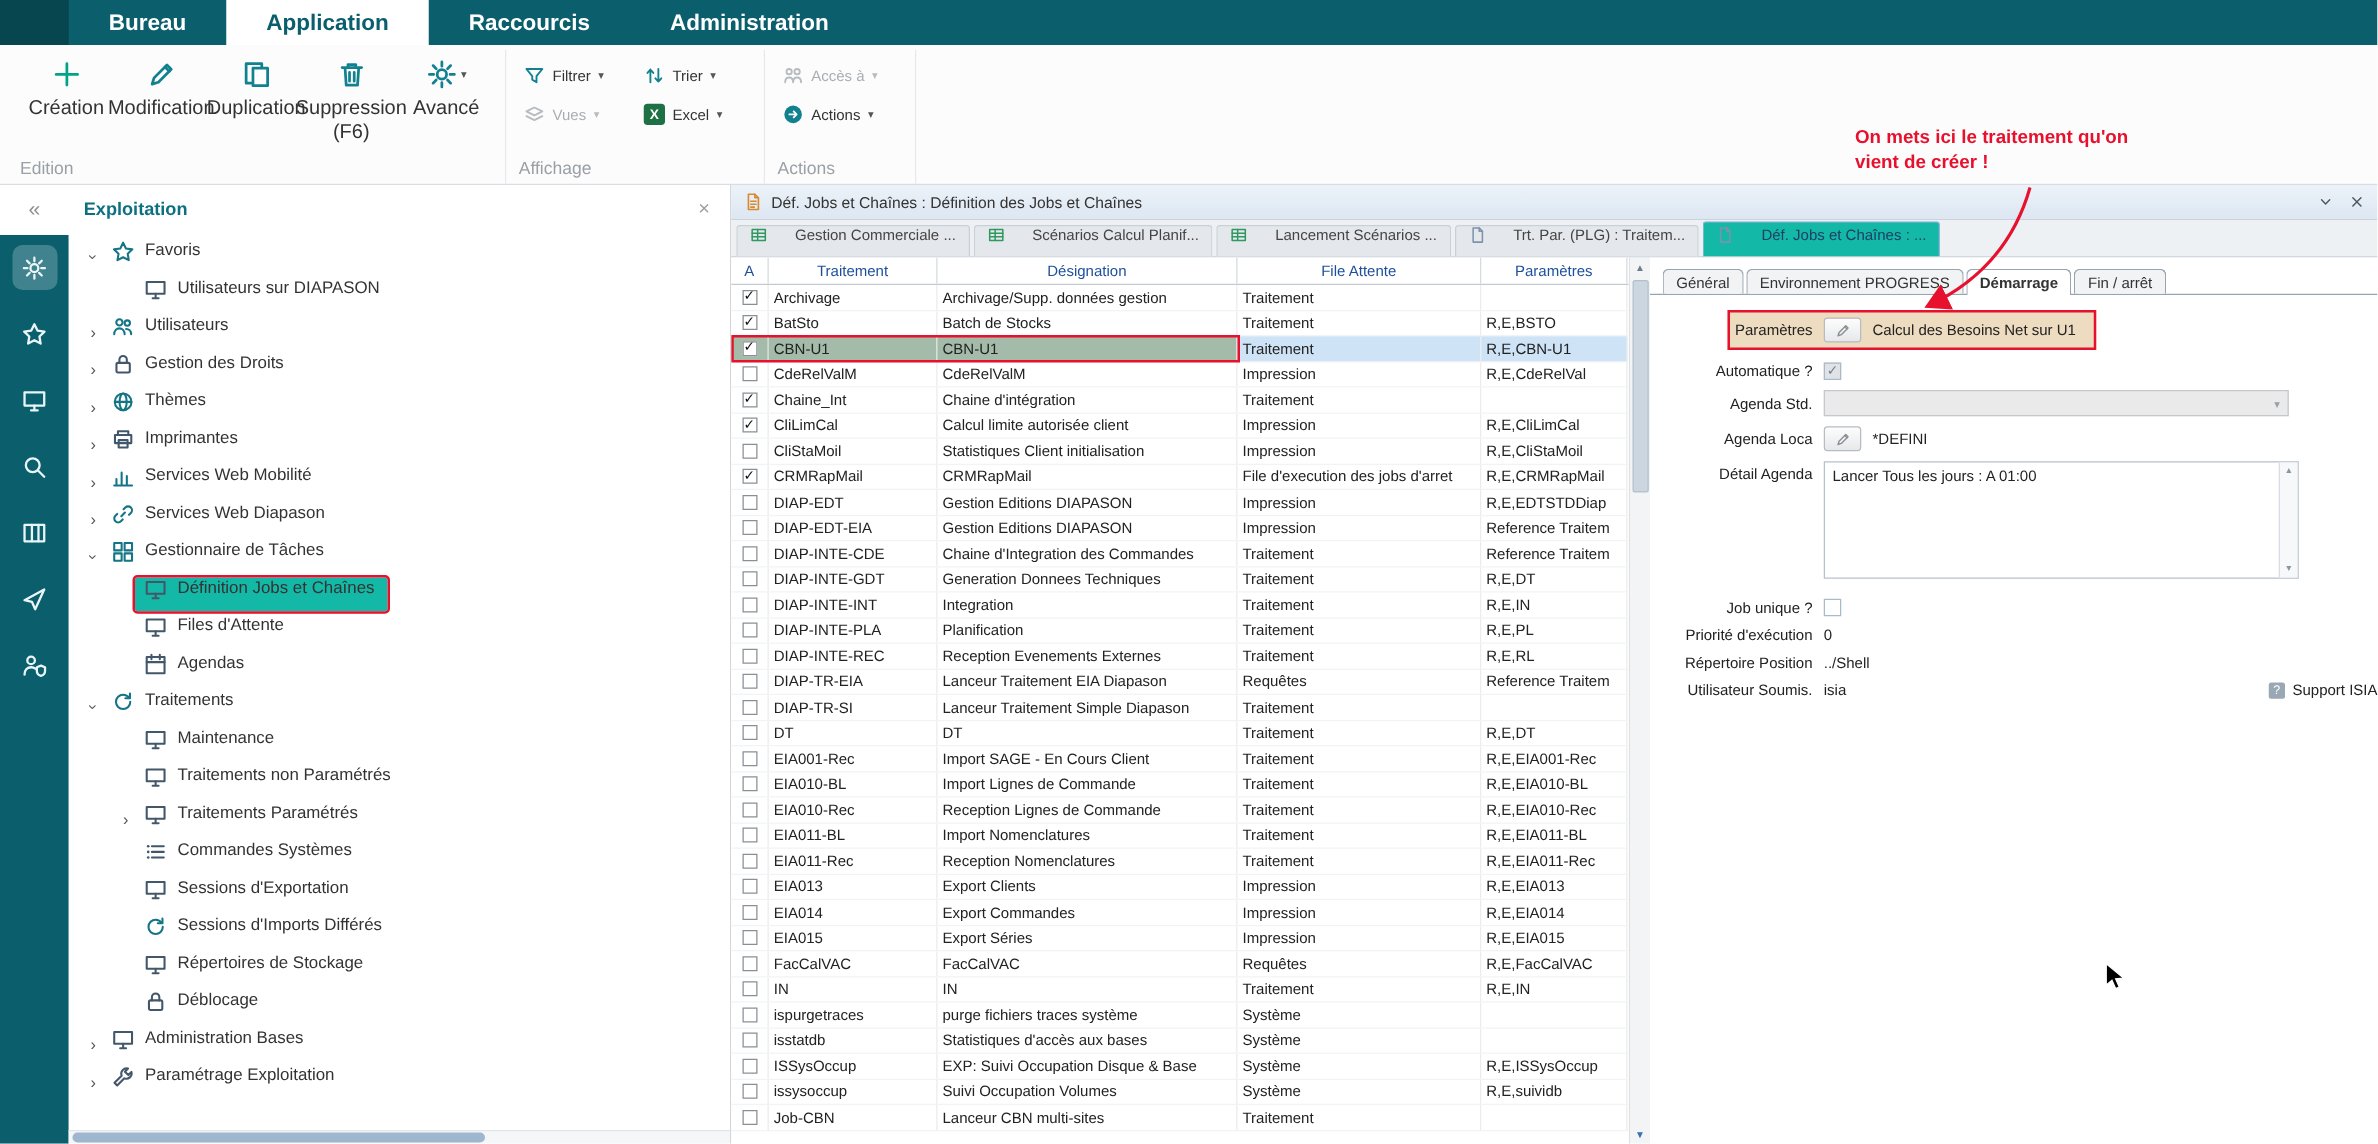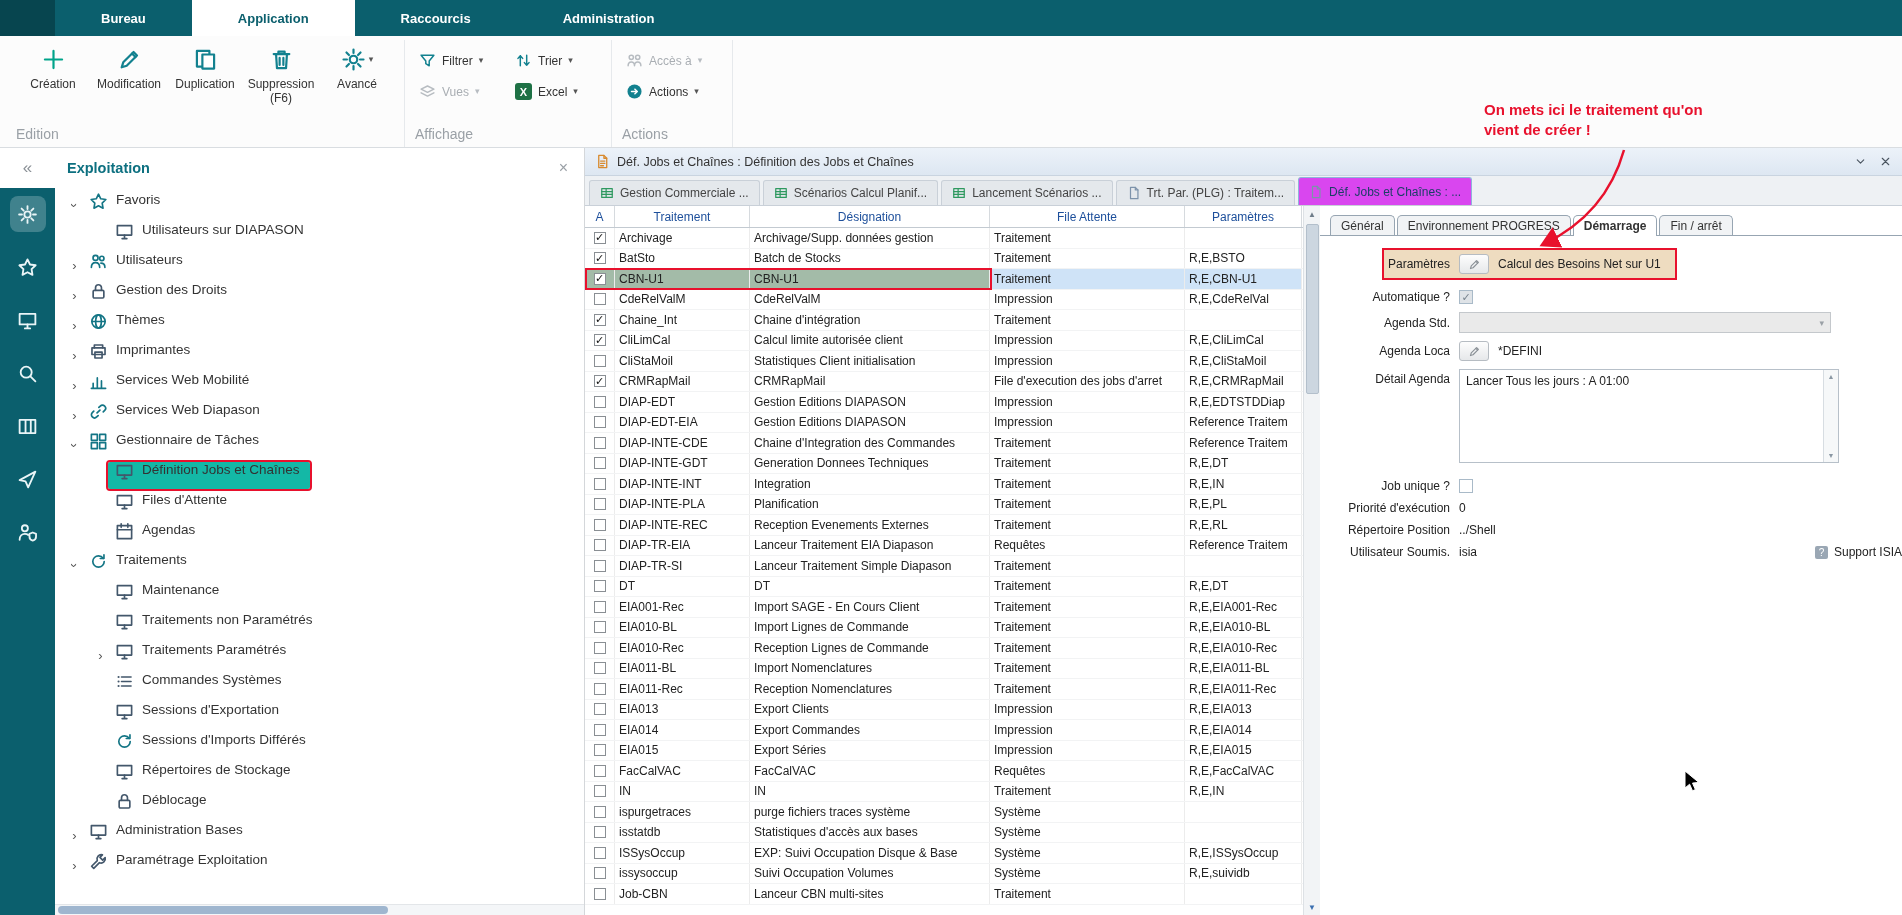--- a/index.html
+++ b/index.html
@@ -10,33 +10,33 @@
   
   .ic{display:inline-flex;width:16px;height:16px;flex:none}
   .ic svg{width:100%;height:100%;stroke:currentColor;fill:none;stroke-width:1.4;stroke-linecap:round;stroke-linejoin:round}
   .ic svg .f{fill:currentColor;stroke:none}
   .ic svg .w{stroke:#fff}
   .ic svg .f2{fill:#fff}
 
   
   .menubar{height:36px;background:#0b5f6d;display:flex;align-items:stretch}
   .logo-block{width:55px;background:#07454f}
-  .menu-tab{padding:0 46px;display:flex;align-items:center;color:#fff;font-size:13px;font-weight:bold;cursor:pointer}
+  .menu-tab{padding:0 32px;display:flex;align-items:center;color:#fff;font-size:18px;font-weight:bold;cursor:pointer}
   .menu-tab.active{background:#fff;color:#0b5f6d}
 
   
   .ribbon{height:112px;background:#fcfcfc;border-bottom:1px solid #d9dde1;display:flex;padding:4px 10px 0 6px}
   .rgroup{display:flex;flex-direction:column;padding:0 10px;border-right:1px solid #e6e9ec}
   .rgroup-body{flex:1;display:flex;gap:2px;align-items:flex-start}
   .rgroup-label{text-align:left;color:#9aa0a6;font-size:14px;padding:2px 0 5px}
   .bigbtn{width:74px;display:flex;flex-direction:column;align-items:center;padding-top:7px;gap:5px;color:#333;text-align:center;cursor:pointer}
   .bigbtn .iconrow{display:flex;align-items:center;gap:3px}
   .bigbtn .ic{width:25px;height:25px;color:#12818f}
   .bigbtn.green .ic{color:#00a38a}
-  .bigbtn .lbl{font-size:12px;line-height:1.2}
+  .bigbtn .lbl{font-size:16px;line-height:1.2}
   .caret{font-size:9px;color:#555;line-height:1}
   .stackgrid{display:grid;grid-template-columns:96px 90px;row-gap:10px;padding-top:10px}
   .stackcol1{display:grid;grid-template-columns:100px;row-gap:10px;padding-top:10px}
   .smallbtn{display:flex;align-items:center;gap:6px;padding:2px 4px;cursor:pointer;color:#333;white-space:nowrap}
   .smallbtn .ic{width:17px;height:17px;color:#12818f}
   .smallbtn.disabled{color:#a9aeb3}
   .smallbtn.disabled .ic{color:#b7bcc1}
   .smallbtn.disabled .caret{color:#b7bcc1}
   .excel-badge{width:17px;height:17px;background:#1e7145;color:#fff;border-radius:3px;font-weight:bold;font-size:11px;display:flex;align-items:center;justify-content:center;flex:none}
 
@@ -68,22 +68,22 @@
   .sidebar-hscroll .thumb{position:absolute;left:3px;top:1px;height:8px;width:330px;background:#9fb6cf;border-radius:4px}
 
   
   .docarea{flex:1;display:flex;flex-direction:column;min-width:0}
   .doc-titlebar{height:28px;background:linear-gradient(#ecf2f9,#dde7f2);border-bottom:1px solid #c9d4e0;display:flex;align-items:center;padding:0 10px;gap:7px}
   .doc-titlebar .ic{width:15px;height:15px;color:#d88a2e}
   .doc-title{font-size:12.5px;color:#333;flex:1}
   .doc-controls{display:flex;gap:12px;align-items:center;color:#4a5560}
   .doc-controls .ic{width:13px;height:13px;color:#4a5560;cursor:pointer}
   .doc-tabs{height:30px;background:#eef1f4;border-bottom:1px solid #c9d0d8;display:flex;align-items:flex-end;padding:0 4px;gap:3px}
-  .dtab{display:flex;align-items:center;gap:6px;height:25px;padding:10px 10px;background:#e4e8ec;border:1px solid #c9d0d8;border-bottom:none;border-radius:3px 3px 0 0;font-size:12px;color:#444;cursor:pointer;white-space:nowrap}
-  .dtab.active{background:#d946ef;height:28px;border-color:#8fb4da;color:#1b3f66}
+  .dtab{display:flex;align-items:flex-end;gap:22px;height:25px;padding:10px 10px;background:#e4e8ec;border:1px solid #c9d0d8;border-bottom:none;border-radius:3px 3px 0 0;font-size:12px;color:#444;cursor:pointer;white-space:nowrap}
+  .dtab.active{background:#14b8a6;height:28px;border-color:#8fb4da;color:#1b3f66}
   .dtab .ic{width:14px;height:14px}
   .dtab .ic.ictable{color:#2f9960}
   .dtab .ic.icpage{color:#7d93ab}
   .doc-body{flex:1;display:flex;min-height:0}
 
   
   .grid-wrap{width:735px;min-width:735px;display:flex}
   .grid{width:718px;position:relative;overflow:hidden;background:#fff}
   .grid-header{display:flex;height:22px;border-bottom:1px solid #c3cad1}
   .gh{display:flex;align-items:center;justify-content:center;color:#1d4f9b;font-size:12px;border-right:1px solid #d6dade;overflow:hidden;white-space:nowrap}

